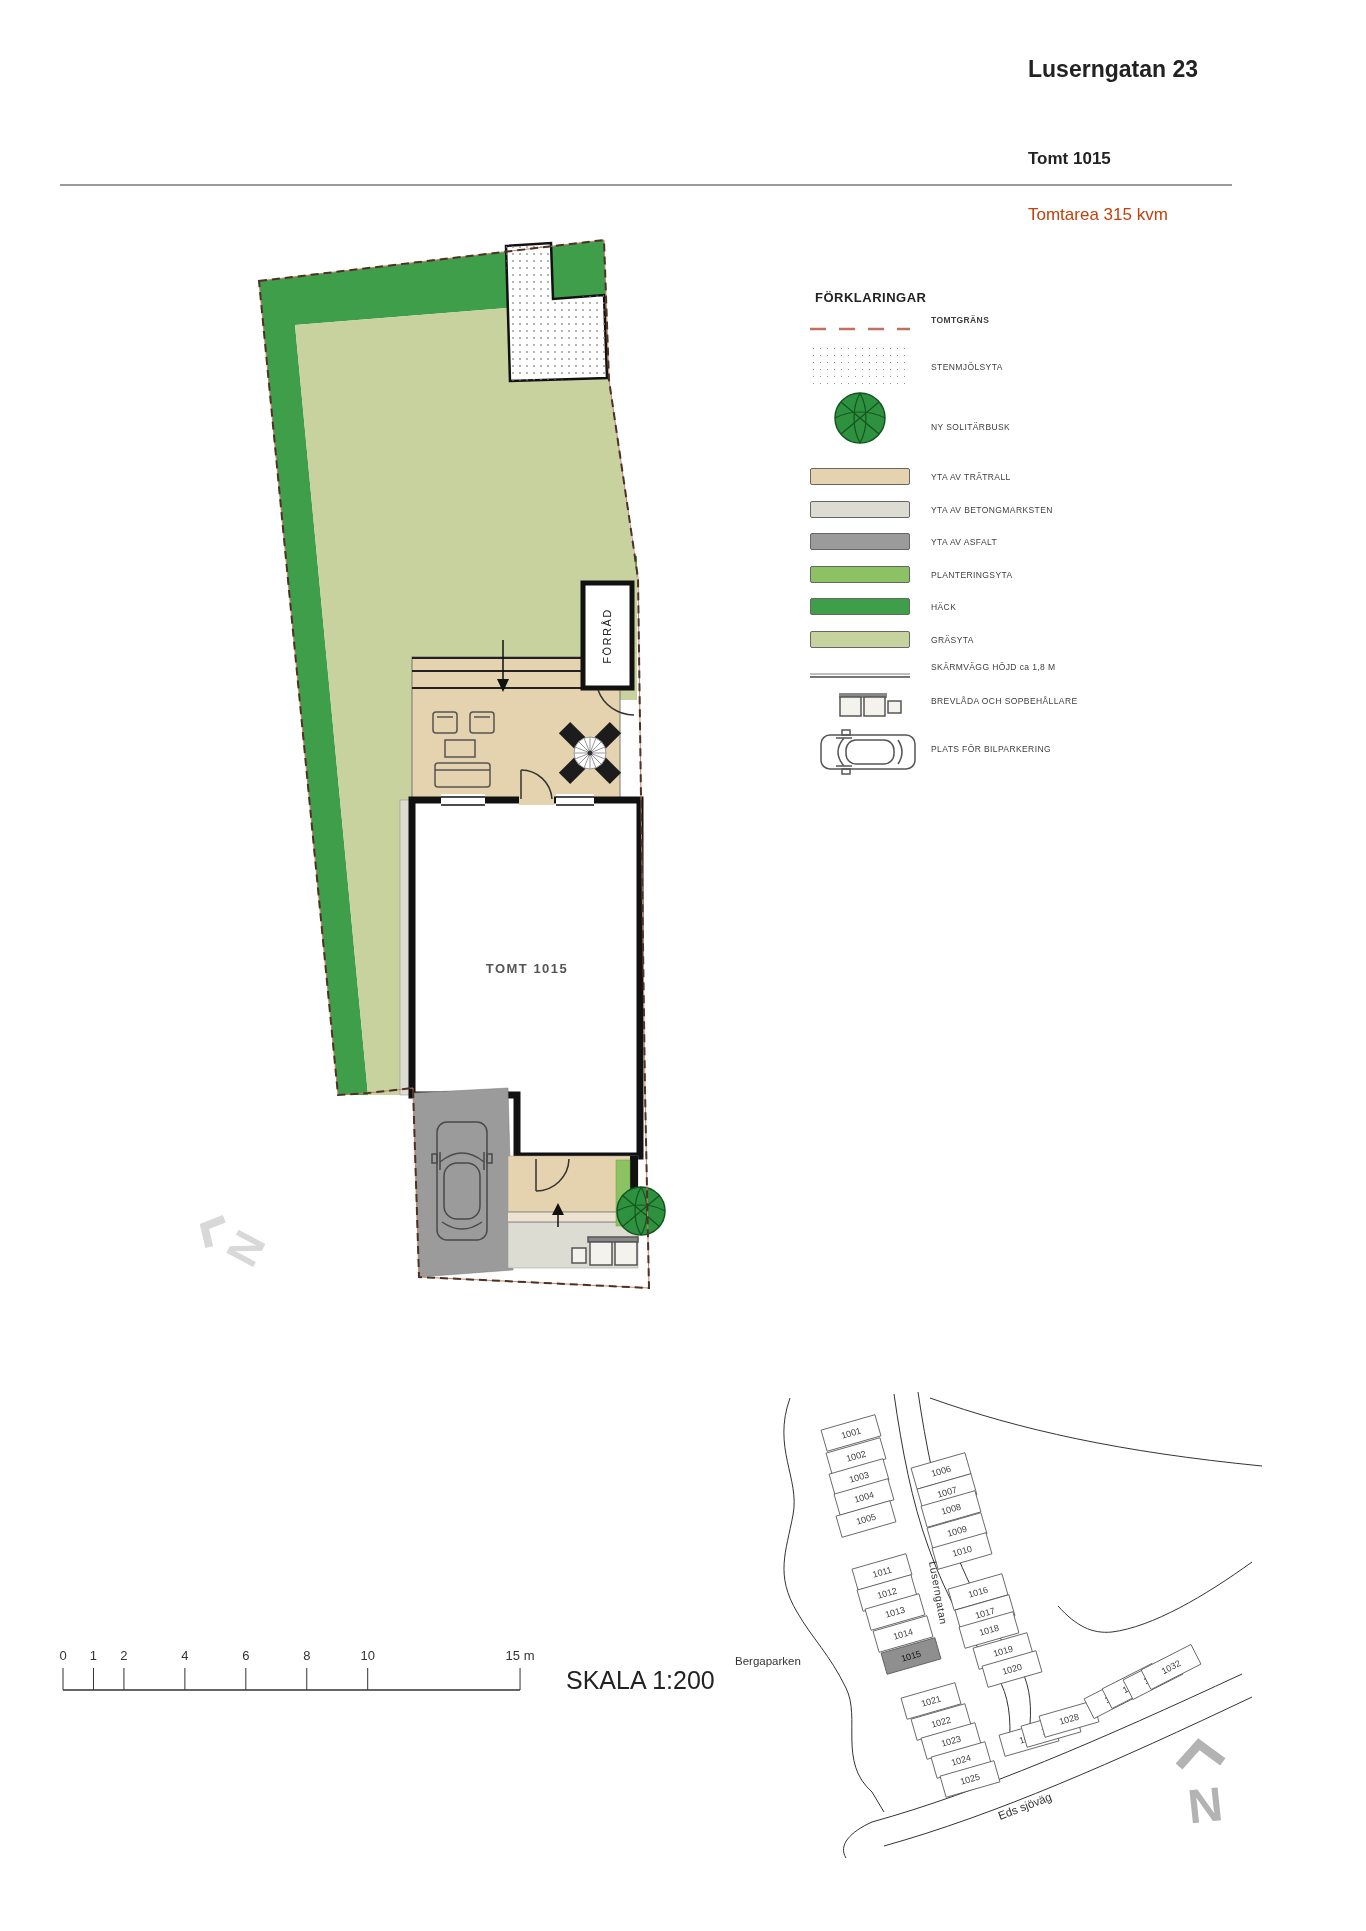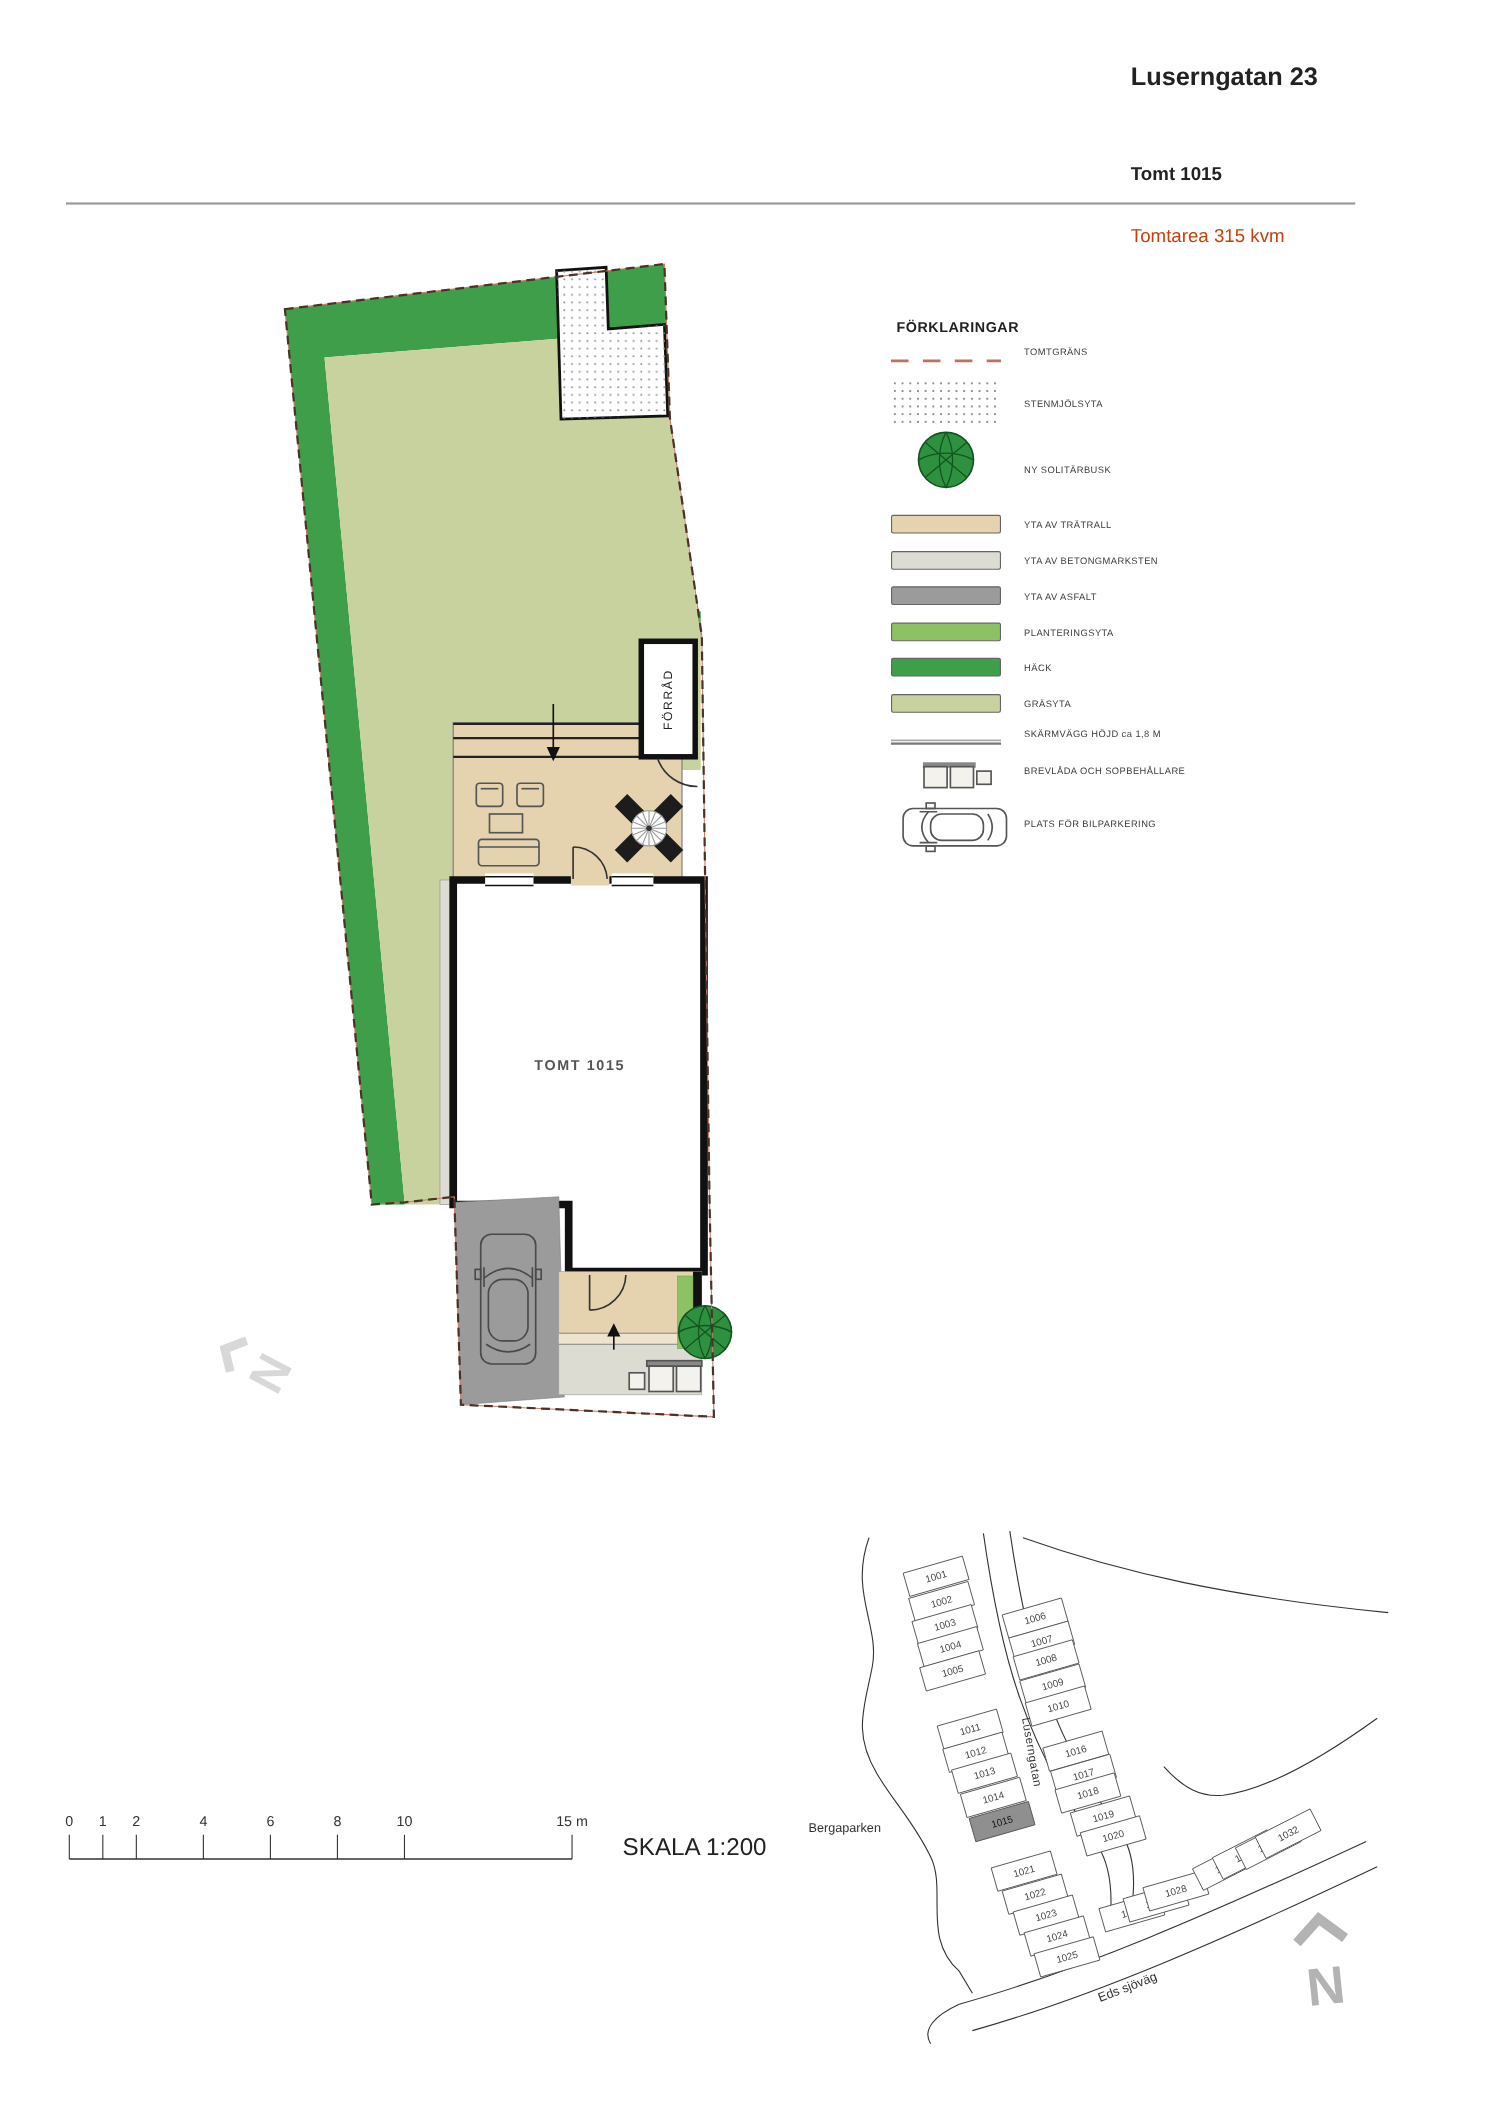--- a/index.html
+++ b/index.html
@@ -11,21 +11,21 @@
   #plotno{left:1028px;top:149px;font-size:17px;font-weight:bold;color:#222;}
   #hr{left:60px;top:184px;width:1172px;height:2px;background:#9a9a9a;}
   #area{left:1028px;top:205px;font-size:17px;color:#c2410c;}
   
   #legend{left:810px;top:290px;width:430px;height:520px;}
   #legend .ltitle{position:absolute;left:5px;top:0;font-size:13px;font-weight:bold;letter-spacing:.5px;color:#222;}
   .lrow-sym{position:absolute;left:0;}
   .lrow-lab{position:absolute;left:121px;font-size:8.5px;letter-spacing:.4px;color:#3d3d3d;white-space:nowrap;}
   .swatch{width:100px;height:17px;border:1px solid #666;border-radius:2px;box-sizing:border-box;}
   .dotsbox{width:96px;height:42px;background-image:radial-gradient(#8f8f8f 0.9px, transparent 1px);background-size:7px 7px;}
-  #scala{left:566px;top:1666px;font-size:22px;color:#222;}
+  #scala{left:566px;top:1666px;font-size:25px;color:#222;}
   #footer{left:60px;top:1866px;font-size:15px;color:#1c1c1c;}
   svg text{font-family:"Liberation Sans", sans-serif;}
 </style>
 </head>
 <body>
 
 <div id="page">
 
   <div class="abs" id="addr">Luserngatan 23</div>
   <div class="abs" id="plotno">Tomt 1015</div>
@@ -177,21 +177,21 @@
       <text y="16" text-anchor="middle" font-size="44" font-weight="bold" fill="#d8d8d8">N</text>
     </g>
   </svg>
 
   <div class="abs" id="legend">
     <div class="ltitle">FÖRKLARINGAR</div>
 
   <div class="lrow-sym" style="top: 29px;"><svg width="100" height="8">
           <line x1="0" y1="4" x2="100" y2="4" stroke="#C0705F" stroke-width="2.5" stroke-dasharray="16 13"></line>
         </svg></div>
-      <div class="lrow-lab" style="top: 25px;">TOMTGRÄNS</div>
+      <div class="lrow-lab" style="top: 25px; font-weight: bold;">TOMTGRÄNS</div>
       <div class="lrow-sym" style="top: 55px;">
         <div class="dotsbox"></div>
       </div>
       <div class="lrow-lab" style="top: 72px;">STENMJÖLSYTA</div>
       <div class="lrow-sym" style="top: 100px; left: 22px;"><svg width="56" height="56">
           <circle cx="28" cy="28" r="25" fill="#2E9140" stroke="#14551F" stroke-width="1.5"></circle>
           <path d="M28,3 C20,18 20,38 28,53 M28,3 C36,18 36,38 28,53 M3,28 C18,20 38,20 53,28 M9,12 Q28,28 47,44 M47,12 Q28,28 9,44" fill="none" stroke="#14551F" stroke-width="1.2"></path>
         </svg></div>
       <div class="lrow-lab" style="top: 132px;">NY SOLITÄRBUSK</div>
       <div class="lrow-sym" style="top: 178px;">

